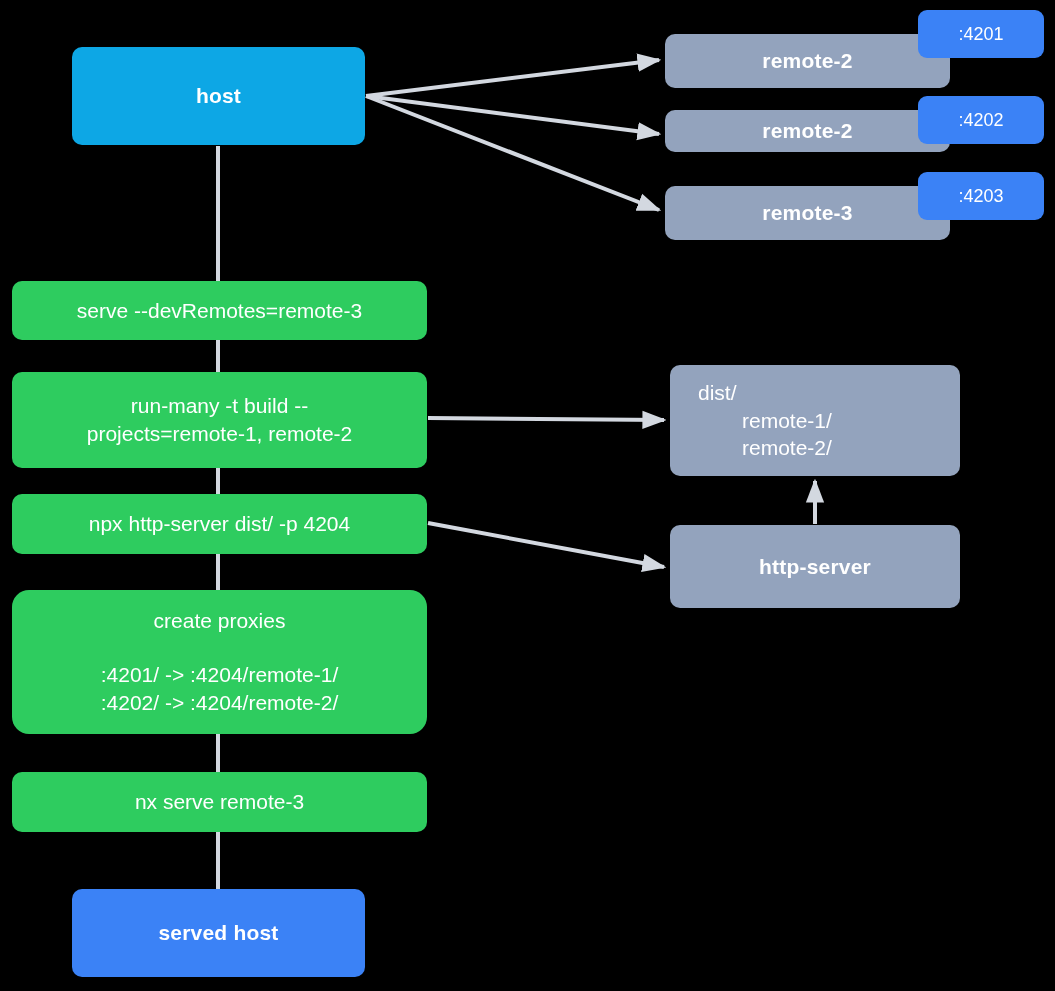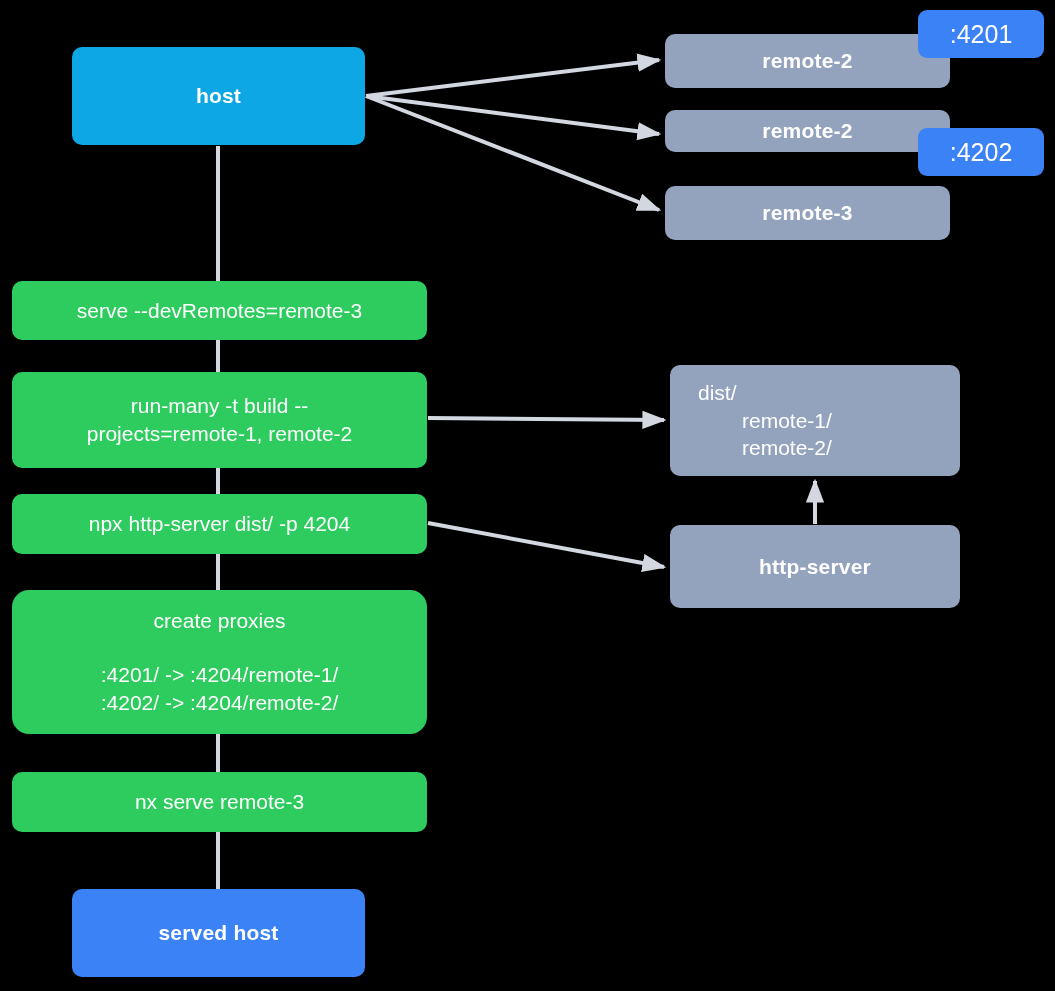--- a/index.html
+++ b/index.html
@@ -69,21 +69,21 @@
   .node-gray {
     background: #93a3bd;
     font-size: 21px;
   }
   .badge {
     position: absolute;
     box-sizing: border-box;
     background: #3b82f6;
     color: #ffffff;
     border-radius: 9px;
-    font-size: 25px;
+    font-size: 18px;
     display: flex;
     align-items: center;
     justify-content: center;
     z-index: 4;
   }
   .cmd-lines {
     display: flex;
     flex-direction: column;
     align-items: center;
     justify-content: center;
@@ -145,26 +145,29 @@
   <div class="node node-remote" style="left:665px; top:34px; width:285px; height:54px;">
     <span>remote-2</span>
   </div>
   <div class="badge" style="left:918px; top:10px; width:126px; height:48px;">
     <span>:4201</span>
   </div>
 
   <div class="node node-remote" style="left:665px; top:110px; width:285px; height:42px;">
     <span>remote-2</span>
   </div>
-  <div class="badge" style="left:918px; top:96px; width:126px; height:48px;margin-top:32px;">
+  <div class="badge" style="left:918px; top:96px; width:126px; height:48px;">
     <span>:4202</span>
   </div>
 
   <div class="node node-remote" style="left:665px; top:186px; width:285px; height:54px;">
     <span>remote-3</span>
+  </div>
+  <div class="badge" style="left:918px; top:172px; width:126px; height:48px;">
+    <span>:4203</span>
   </div>
 
   <div class="node node-cmd" style="left:12px; top:281px; width:415px; height:59px;">
     <div class="cmd-lines">
       <span class="cmd-line">serve --devRemotes=remote-3</span>
     </div>
   </div>
 
   <div class="node node-cmd" style="left:12px; top:372px; width:415px; height:96px;">
     <div class="cmd-lines">

